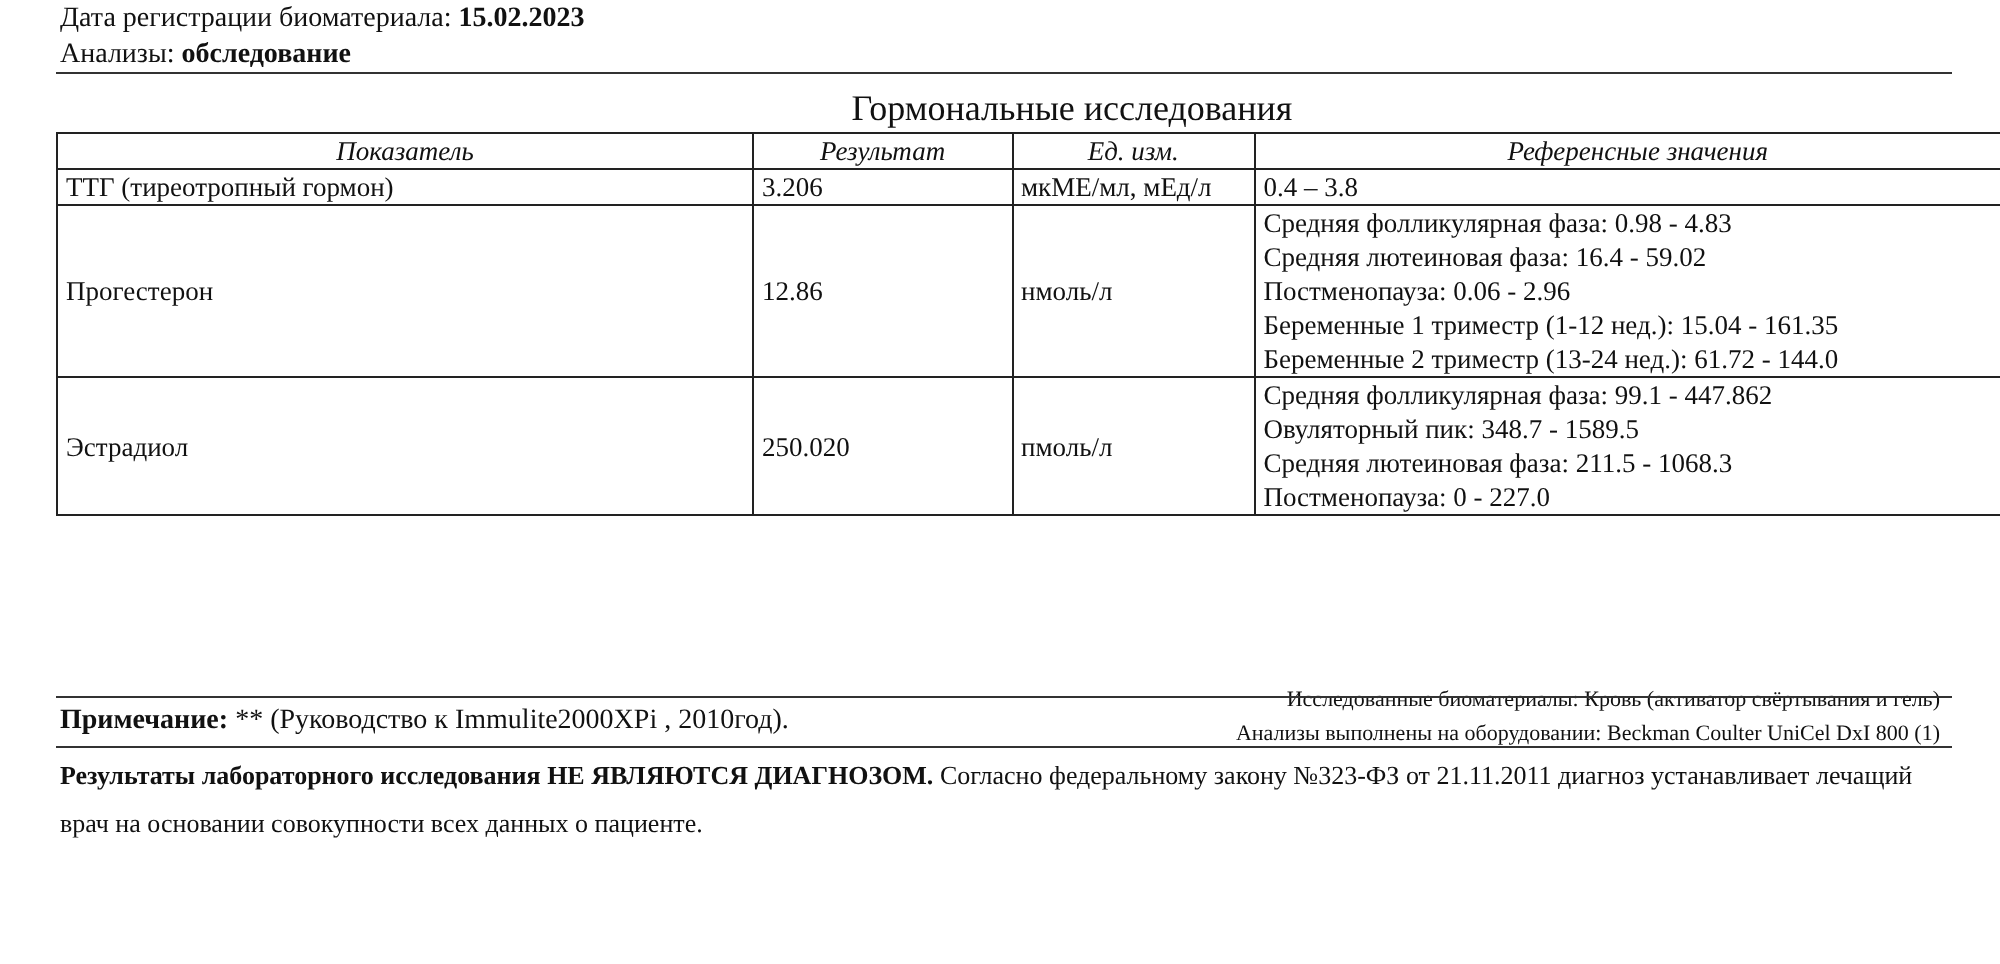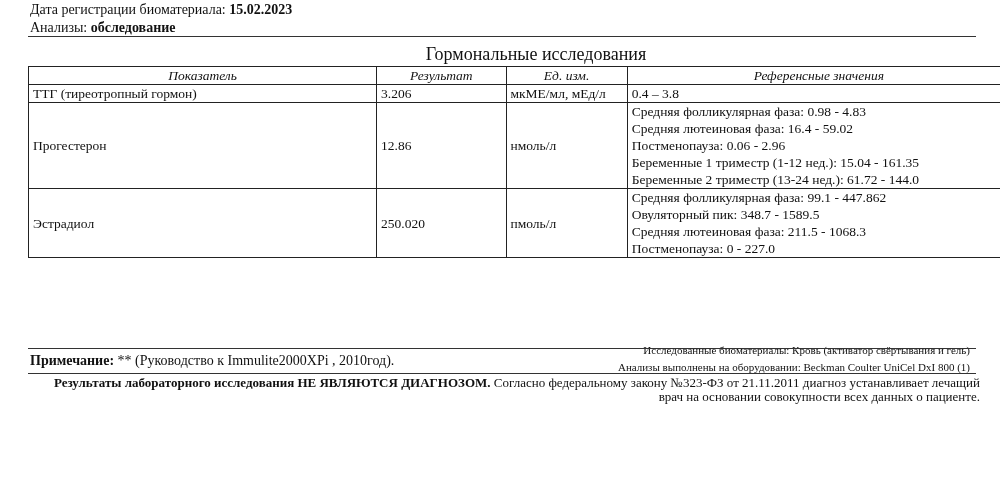--- a/index.html
+++ b/index.html
@@ -20,21 +20,21 @@
   td.c { text-align:left; }
   col.c1 { width:336px; } col.c2 { width:125px; } col.c3 { width:117px; } col.c4 { width:370px; }
   .ref-line { display:block; }
   .meta { position:absolute; right:30px; font-size:11px; line-height:17px; text-align:right;margin-top:28px; }
   #bio { top:314px; }
   #equip { top:331px; }
   #rule2 { top:348px; }
   #note { position:absolute; top:352px; left:30px; font-size:14px; line-height:18px; }
   #note b { font-weight:bold; }
   #rule3 { top:373px; }
-  #disc { position:absolute; top:376px; left:30px; width:950px; font-size:13px; line-height:14px;text-align:right; }
+  #disc { position:absolute; top:376px; left:30px; width:950px; font-size:13px; line-height:24px; }
   #disc b { font-weight:bold; }
 </style>
 </head>
 <body>
 
 <div class="hdr" id="reg">
   <span>Дата регистрации биоматериала:</span>
   <b>15.02.2023</b>
 </div>
 <div class="hdr" id="diag">

